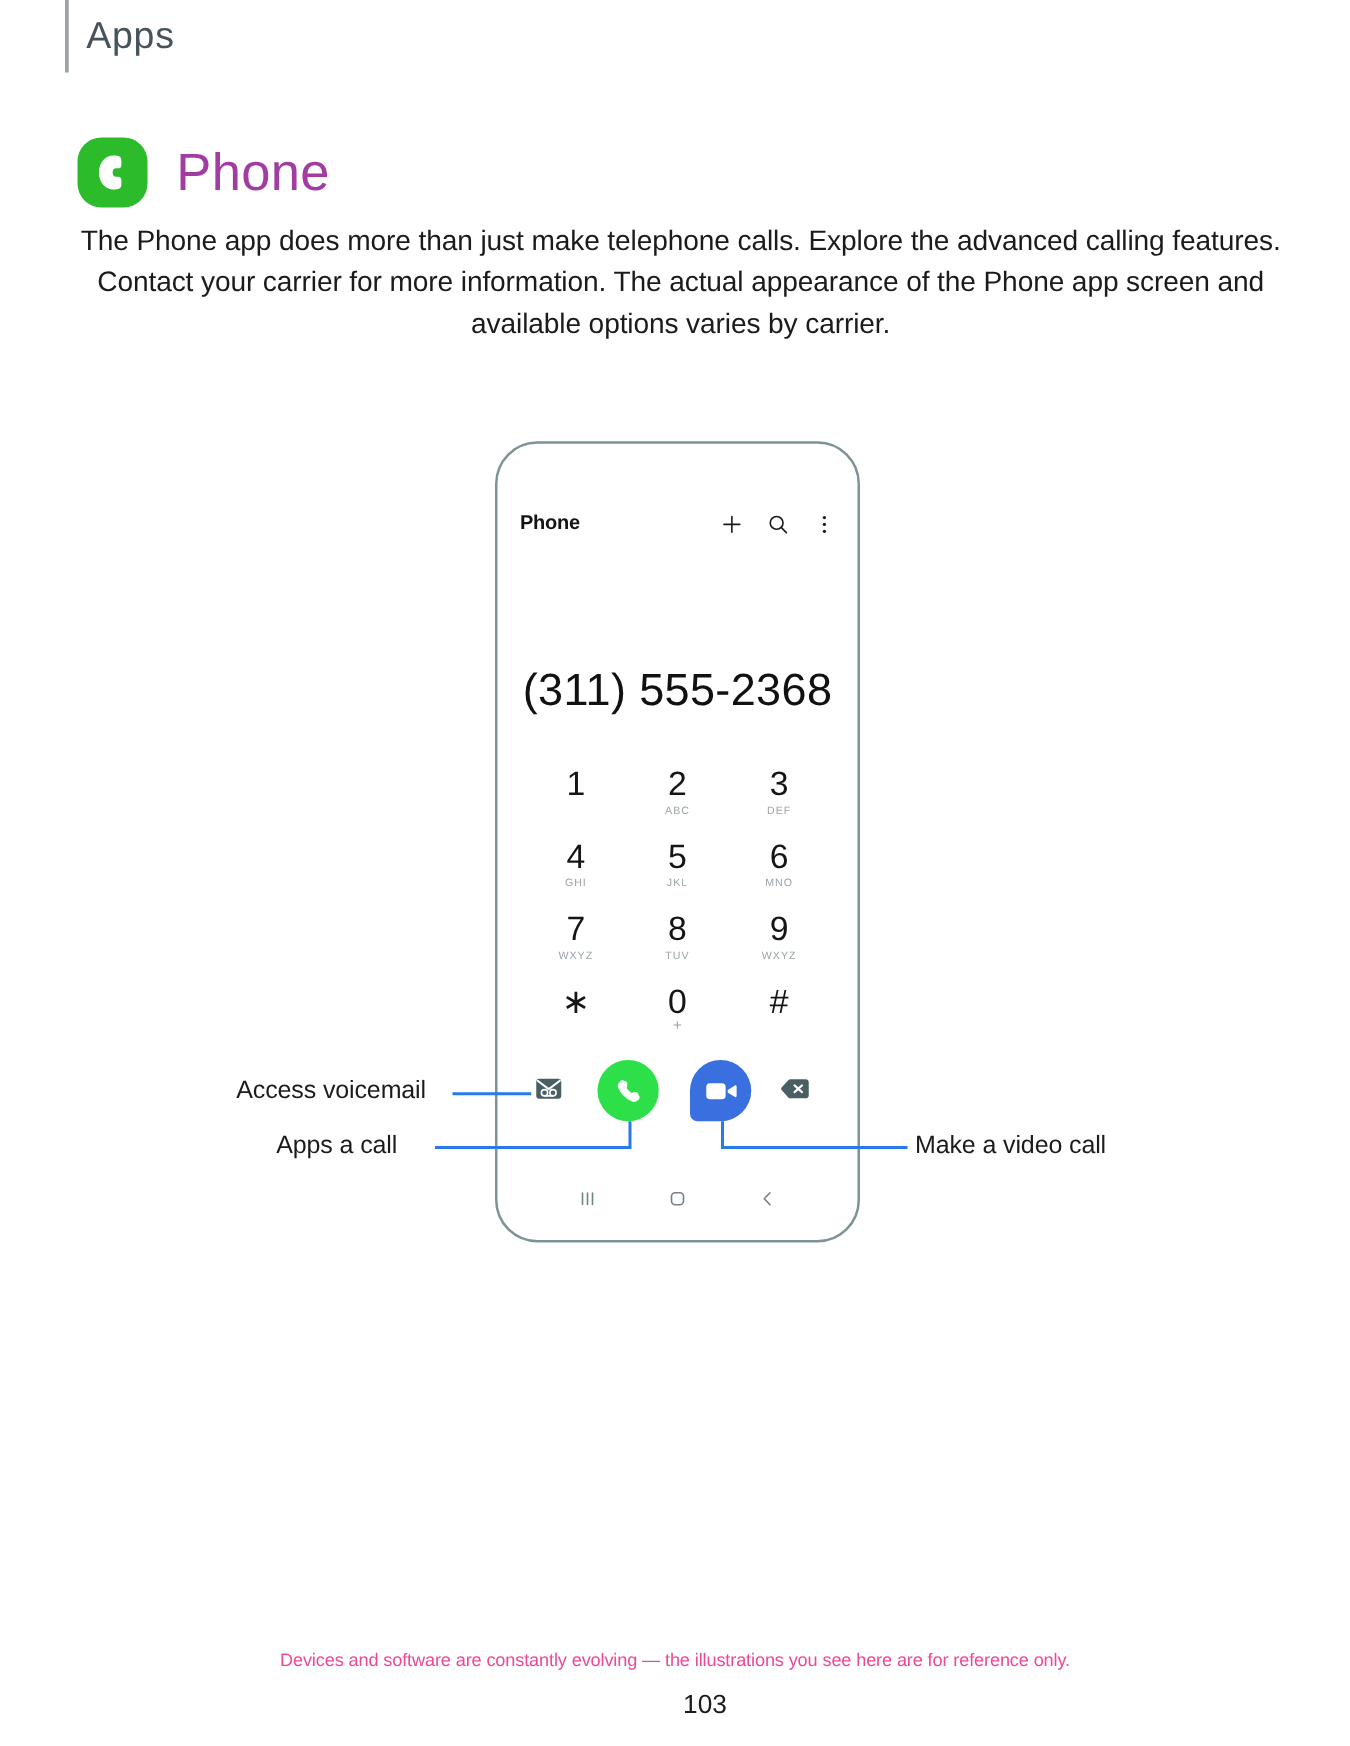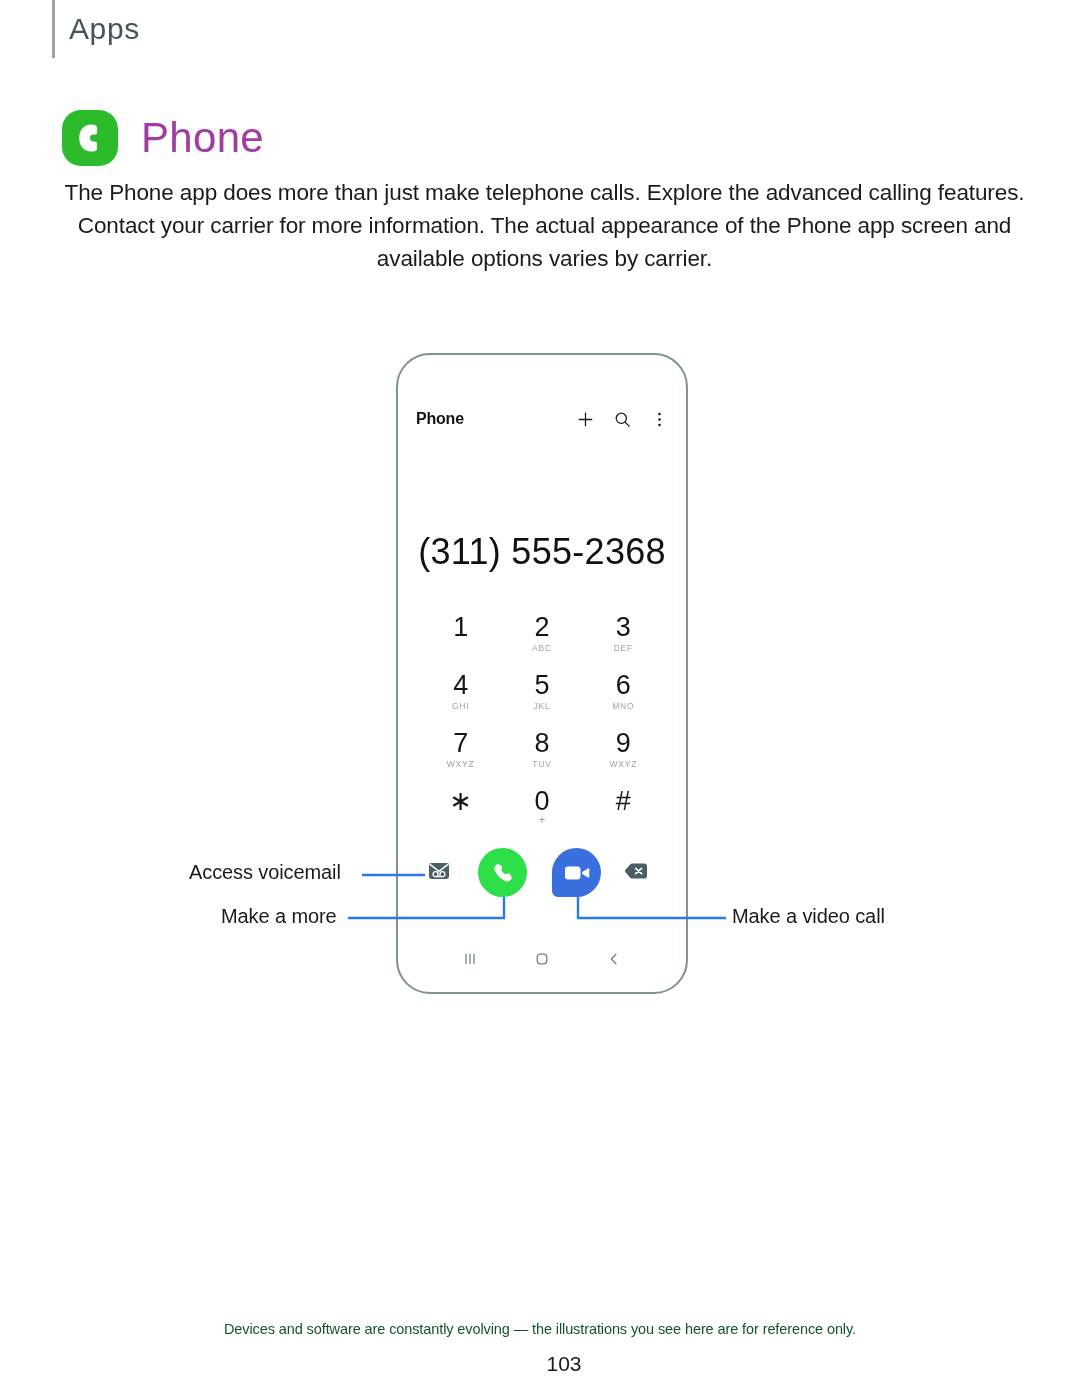--- a/index.html
+++ b/index.html
@@ -270,21 +270,21 @@
   #label-make-video-call  { left: 732px; top: 905px; }
 
   
   #footer-note {
     position: absolute;
     left: 0;
     right: 0;
     top: 1321px;
     text-align: center;
     font-size: 14.5px;
-    color: #14532d;
+    color: #ec4899;
     letter-spacing: -0.1px;
   }
   #page-number {
     position: absolute;
     left: 0;
     right: 0;
     top: 1352px;
     text-align: center;
     font-size: 21px;
     color: #1b1b1b;
@@ -451,17 +451,17 @@
 <svg id="callout-layer" viewBox="0 0 1080 1397">
 
   <path d="M362 875 L425 875" stroke="#2979e8" stroke-width="2.4" fill="none"></path>
 
   <path d="M348 918 L504 918 L504 897" stroke="#2979e8" stroke-width="2.4" fill="none"></path>
 
   <path d="M578 897 L578 918 L726 918" stroke="#2979e8" stroke-width="2.4" fill="none"></path>
 </svg>
 
 <div class="callout-label" id="label-access-voicemail">Access voicemail</div>
-<div class="callout-label" id="label-make-a-call">Make a more</div>
+<div class="callout-label" id="label-make-a-call">Apps a call</div>
 <div class="callout-label" id="label-make-video-call">Make a video call</div>
 
 <div id="footer-note">Devices and software are constantly evolving — the illustrations you see here are for reference only.</div>
 <div id="page-number">103</div>
 
 </body></html>

